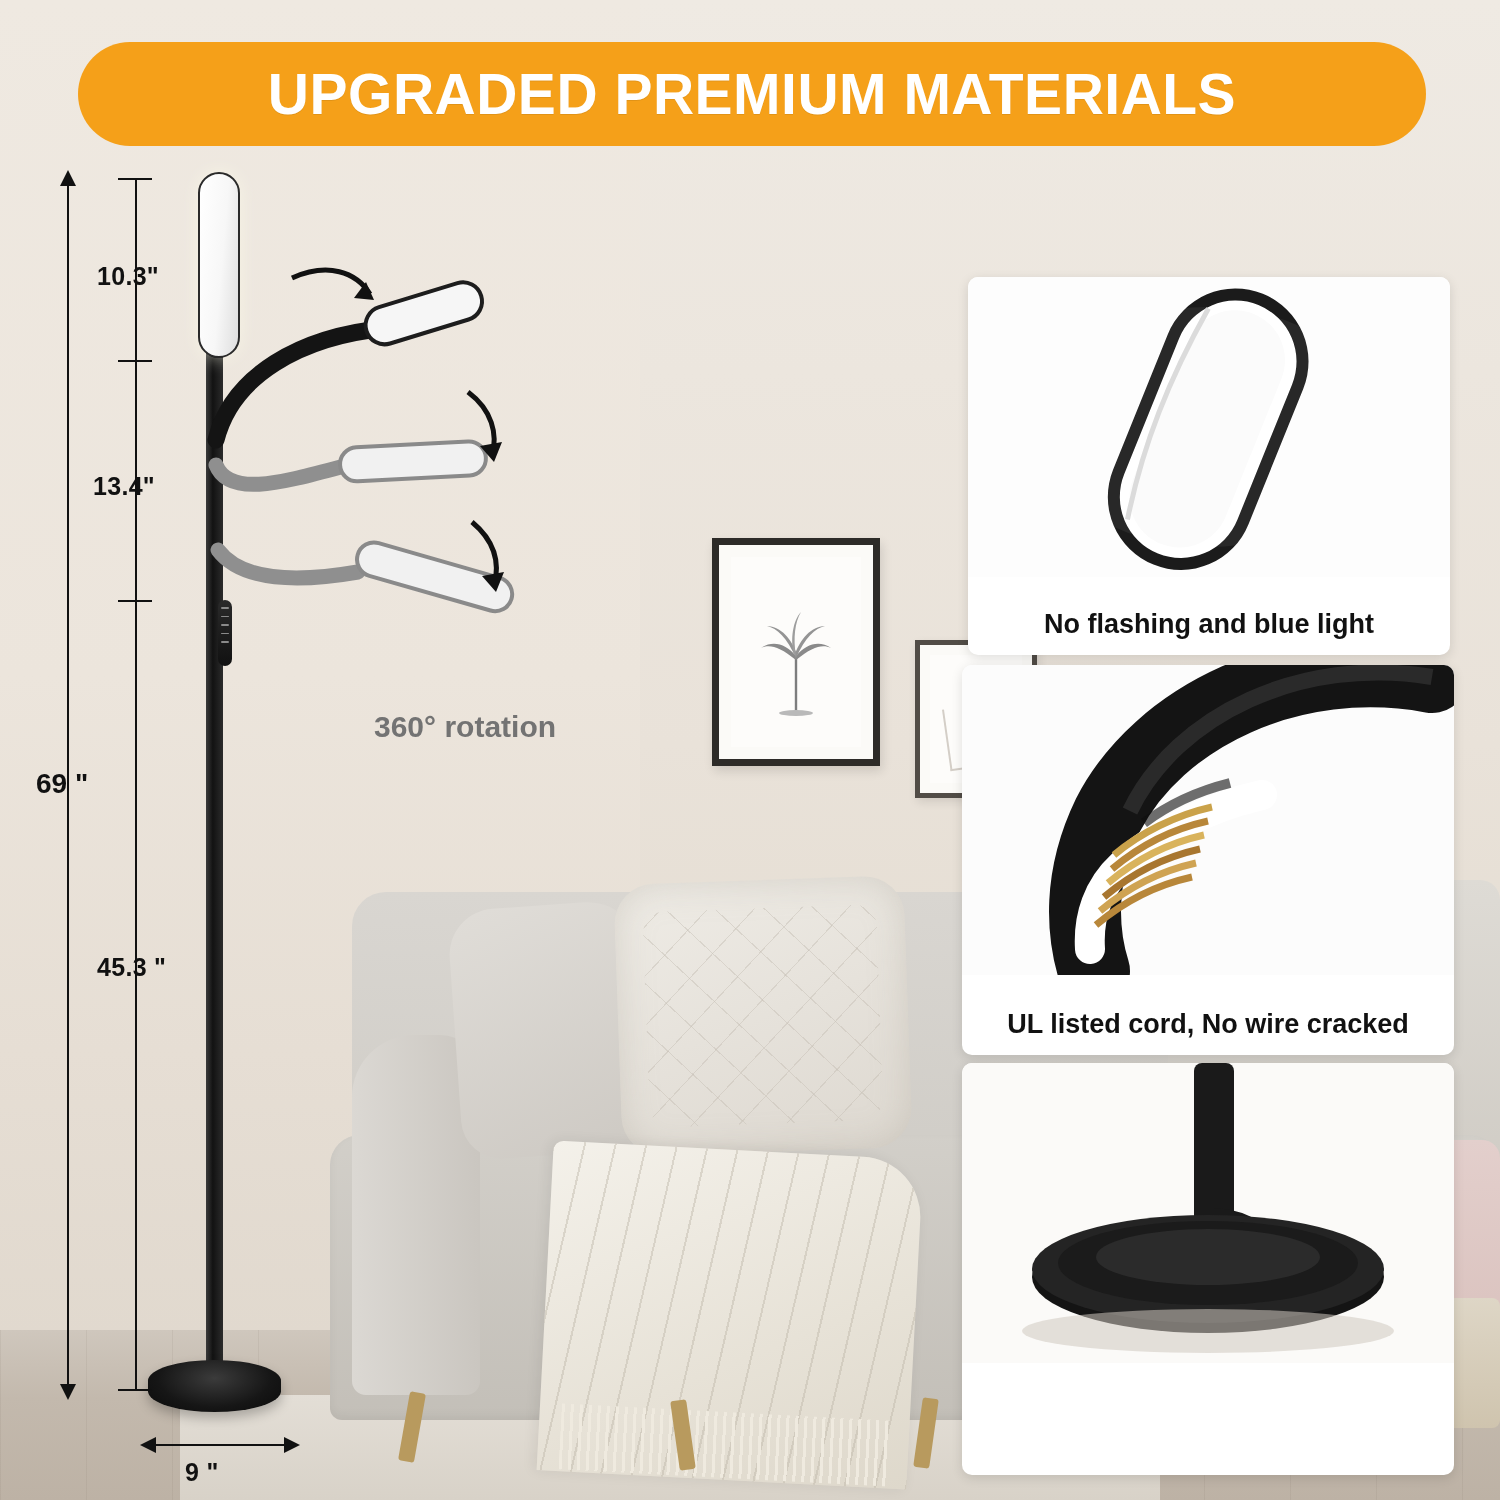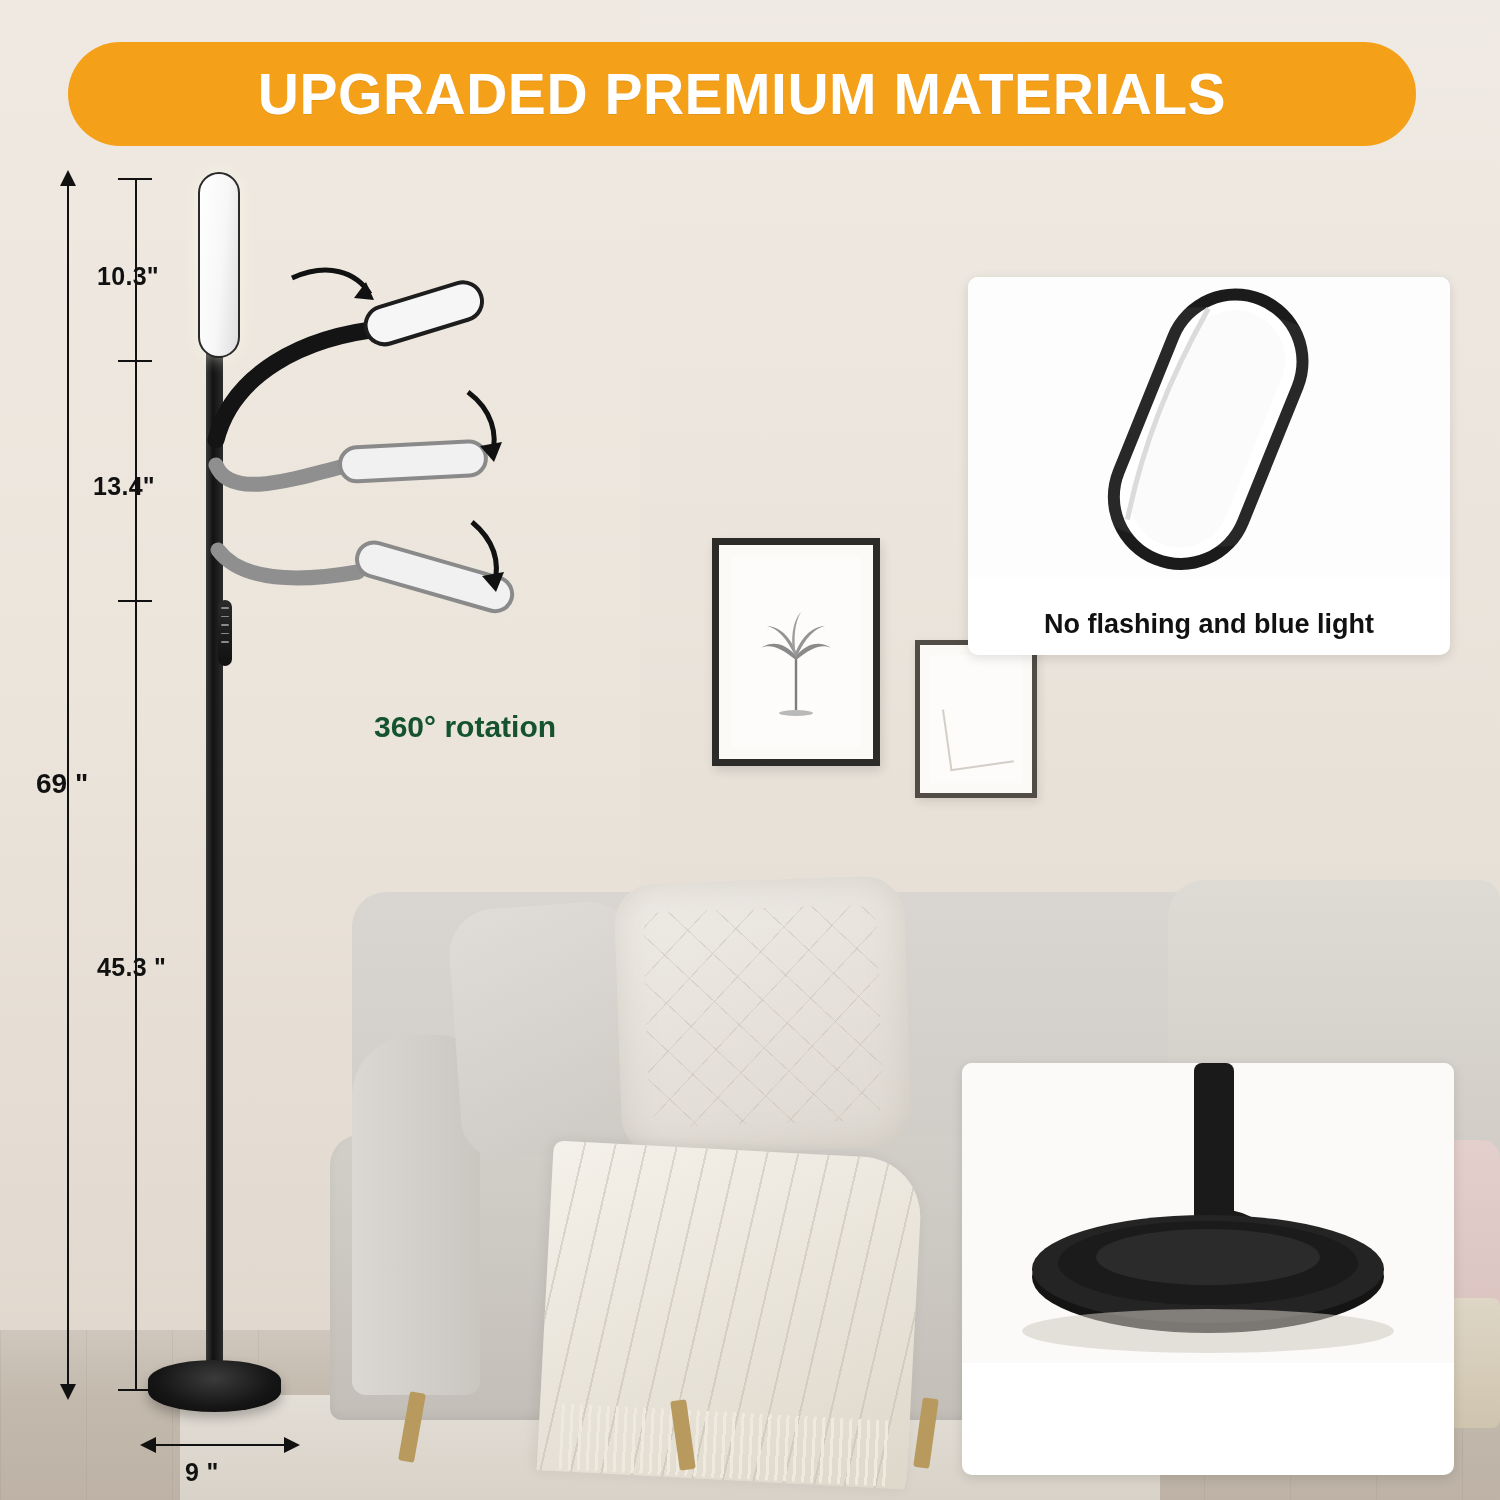--- a/index.html
+++ b/index.html
@@ -166,21 +166,21 @@
   
   .arm-svg{position:absolute;left:180px;top:250px;width:420px;height:430px;}
   .vline{position:absolute;width:2px;background:#111;}
   .hline{position:absolute;height:2px;background:#111;}
   .tick{position:absolute;height:2px;background:#111;}
   .lbl{position:absolute;font-size:25px;font-weight:700;color:#111;letter-spacing:.3px;}
   .lbl-big{position:absolute;font-size:28px;font-weight:700;color:#111;}
 
   
   .banner{
-    position:absolute;left:68px;top:42px;width:1348px;height:104px;
+    position:absolute;left:78px;top:42px;width:1348px;height:104px;
     background:#f5a019;border-radius:52px;
     display:flex;align-items:center;justify-content:center;
   }
   .banner span{
     color:#fff;font-size:57px;font-weight:700;letter-spacing:.5px;
     text-shadow:0 1px 0 rgba(0,0,0,.08);
     white-space:nowrap;
   }
 
   
@@ -199,21 +199,21 @@
 
   .c1-art{position:absolute;left:0;top:0;width:482px;height:300px;}
   .c2-art{position:absolute;left:0;top:0;width:492px;height:310px;}
   .c3-art{position:absolute;left:0;top:0;width:492px;height:300px;}
 
   .c1-cap{bottom:18px;}
   .c2-cap{bottom:18px;}
   .c3-cap{bottom:16px;}
 
   .rot-label{
-    position:absolute;left:374px;top:710px;font-size:30px;font-weight:600;color:#14532d;
+    position:absolute;left:374px;top:710px;font-size:30px;font-weight:600;color:#737373;
   }
 </style>
 </head>
 <body>
 
 <div id="stage">
 
   <div class="bg-wall"></div>
   <div class="bg-wall-right"></div>
   <div class="floor"></div>
@@ -336,20 +336,38 @@
         <rect x="168" y="6" width="146" height="292" rx="73" fill="#1b1b1b"></rect>
         <rect x="180" y="18" width="122" height="268" rx="61" fill="#ffffff"></rect>
         <rect x="190" y="28" width="100" height="248" rx="50" fill="#fbfbfb"></rect>
         <path d="M196 40 C186 120 186 190 200 266" stroke="#d9d9d9" stroke-width="5" fill="none"></path>
       </g>
       <ellipse cx="240" cy="150" rx="170" ry="120" fill="#ffffff" opacity="0.06"></ellipse>
     </svg>
     <div class="cap c1-cap">No flashing and blue light</div>
   </div>
 
+  <div class="card card2">
+    <svg class="c2-art" viewBox="0 0 492 310">
+      <rect x="0" y="0" width="492" height="310" fill="#fcfcfc"></rect>
+      <path d="M470 12 C330 -14 196 52 146 150 C116 212 120 268 132 306" stroke="#141414" stroke-width="72" fill="none" stroke-linecap="round"></path>
+      <path d="M470 12 C340 -10 214 50 168 146" stroke="#3c3c3c" stroke-width="16" fill="none" opacity=".55"></path>
+      <path d="M300 130 C246 142 196 168 160 200 C136 222 126 252 128 284" stroke="#ffffff" stroke-width="30" fill="none" stroke-linecap="round"></path>
+      <g>
+        <path d="M250 142 C214 150 178 168 152 190" stroke="#caa24a" stroke-width="7" fill="none"></path>
+        <path d="M246 156 C210 164 176 182 150 204" stroke="#b8873a" stroke-width="7" fill="none"></path>
+        <path d="M242 170 C206 178 172 196 146 218" stroke="#d9b35c" stroke-width="7" fill="none"></path>
+        <path d="M238 184 C202 192 168 210 142 232" stroke="#a8762f" stroke-width="7" fill="none"></path>
+        <path d="M234 198 C198 206 164 224 138 246" stroke="#cfa352" stroke-width="7" fill="none"></path>
+        <path d="M230 212 C194 220 160 238 134 260" stroke="#b8873a" stroke-width="7" fill="none"></path>
+      </g>
+      <path d="M268 118 C236 126 206 140 182 158" stroke="#0e0e0e" stroke-width="10" fill="none" opacity=".6"></path>
+    </svg>
+    <div class="cap c2-cap">UL listed cord, No wire cracked</div>
+  </div>
 
   <div class="card card3">
     <svg class="c3-art" viewBox="0 0 492 300">
       <rect x="0" y="0" width="492" height="300" fill="#fbfaf8"></rect>
       <rect x="232" y="0" width="40" height="168" rx="8" fill="#1a1a1a"></rect>
       <path d="M252 150 C276 150 300 160 306 178" stroke="#1a1a1a" stroke-width="9" fill="none"></path>
       <path d="M304 172 L314 186 L294 188 Z" fill="#1a1a1a"></path>
       <ellipse cx="246" cy="214" rx="176" ry="56" fill="#141414"></ellipse>
       <ellipse cx="246" cy="206" rx="176" ry="54" fill="#242424"></ellipse>
       <ellipse cx="246" cy="200" rx="150" ry="42" fill="#1b1b1b"></ellipse>

